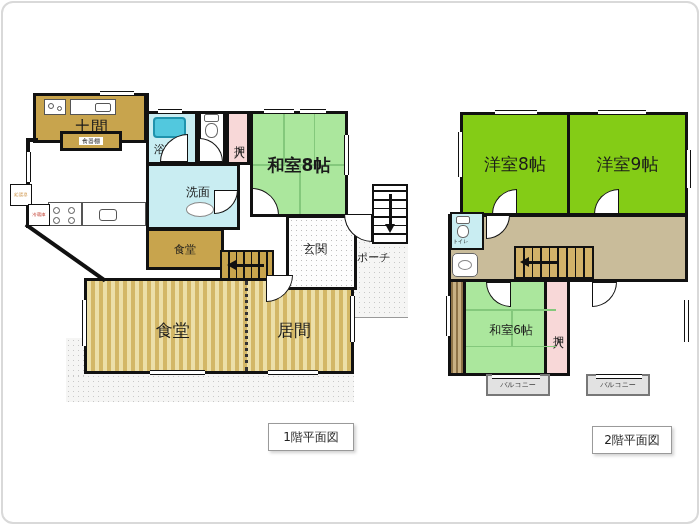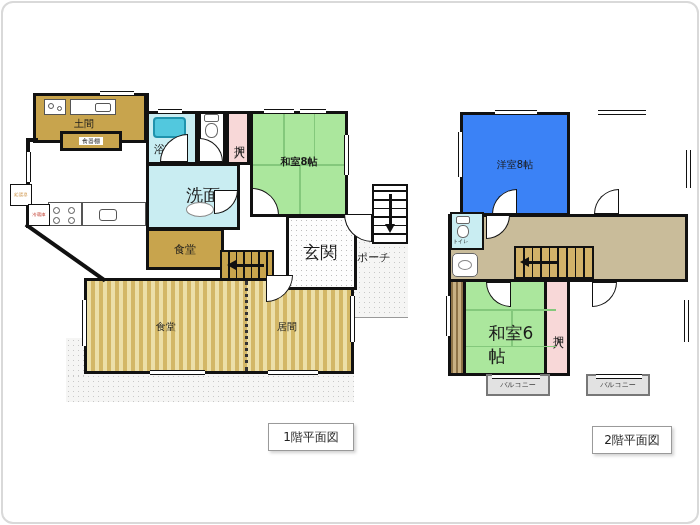--- a/index.html
+++ b/index.html
@@ -8,32 +8,32 @@
   .frame{position:absolute;inset:1px;border:2px solid #d9d9d9;border-radius:12px;pointer-events:none;z-index:90;}
 
   
   .room{position:absolute;box-sizing:border-box;border:3px solid #111;
         display:flex;align-items:center;justify-content:center;}
   .nb{border:none;}
   .tan{background:#c8a44d;}
   .tan2{background:#c9bc9a;}
   .cyan{background:#c9edf2;}
   .green{background:#abe79d;}
-  .yellow{background:#3b82f6;}
+  .yellow{background:#84cc16;}
   .lav{background:#cfccea;}
   .pink{background:#f8d8d8;}
   .whitefloor{background:#ffffff;}
   .stipple{background-color:#fdfdfd;background-image:radial-gradient(#bdbdbd 0.8px,transparent 0.9px);background-size:5px 5px;}
   .stipple-lt{background-color:#f5f5f4;background-image:radial-gradient(#c8c8c8 0.8px,transparent 0.9px);background-size:5px 5px;}
   .stripes{background:repeating-linear-gradient(90deg,#ecdfa8 0 4px,#d3b766 4px 8px);}
   .deckstrip{background:repeating-linear-gradient(90deg,#8d7347 0 2px,#c9b183 2px 5px);}
 
   
-  .rl{font-size:10px;line-height:1.1;white-space:nowrap;}
-  .rl-m{font-size:17px;}
+  .rl{font-size:17px;line-height:1.1;white-space:nowrap;}
+  .rl-m{font-size:12px;}
   .rl-s{font-size:11px;}
   .rl-micro{font-size:5px;line-height:1.15;white-space:nowrap;}
   .vert{writing-mode:vertical-rl;text-orientation:upright;letter-spacing:1px;}
   .abslbl{position:absolute;}
 
   
   .wall{position:absolute;background:#111;z-index:20;}
 
   
   .win-h{position:absolute;height:5px;background:#fff;border-top:1.3px solid #111;border-bottom:1.3px solid #111;box-sizing:border-box;z-index:40;}
@@ -192,20 +192,23 @@
   <div class="win-h" style="left:150px;top:370px;width:55px;"></div>
   <div class="win-h" style="left:268px;top:370px;width:50px;"></div>
   <div class="win-v" style="left:350px;top:296px;height:46px;"></div>
   <div class="win-v" style="left:82px;top:300px;height:46px;"></div>
 
   <div class="room tan2" style="left:448px;top:214px;width:240px;height:68px;"></div>
 
   <div class="room yellow" style="left:460px;top:112px;width:110px;height:104px;">
     <span class="rl">洋室8帖</span>
   </div>
+  <div class="room yellow" style="left:567px;top:112px;width:121px;height:104px;">
+    <span class="rl">洋室9帖</span>
+  </div>
 
   <div class="stairs st-v2" style="left:514px;top:246px;width:80px;height:33px;">
     <div class="arr-shaft" style="left:12px;top:13px;width:30px;height:2.5px;"></div>
     <div class="tri-left" style="left:4px;top:9px;"></div>
   </div>
 
   <div class="room cyan" style="left:450px;top:212px;width:34px;height:38px;border-width:2.5px;z-index:14;"></div>
   <div class="fix" style="left:456px;top:216px;width:14px;height:8px;border-color:#666;border-radius:2px;z-index:31;"></div>
   <div class="fix" style="left:457px;top:225px;width:12px;height:13px;border-color:#666;border-radius:45%;z-index:31;"></div>
   <span class="rl-micro abslbl" style="left:453px;top:239px;z-index:31;">トイレ</span>

